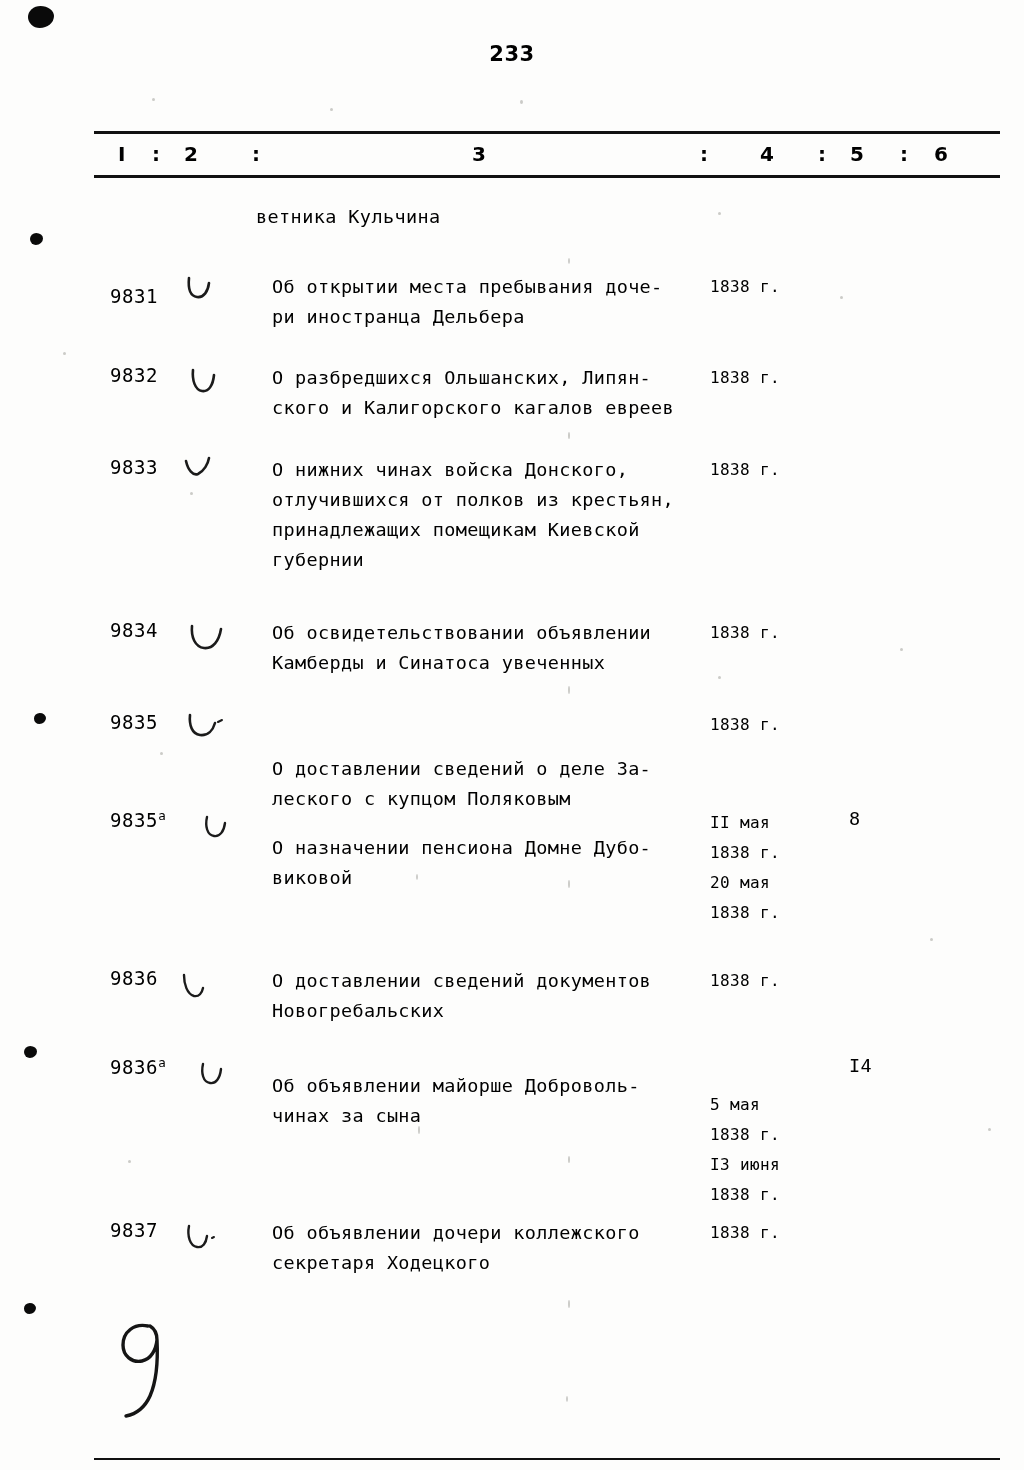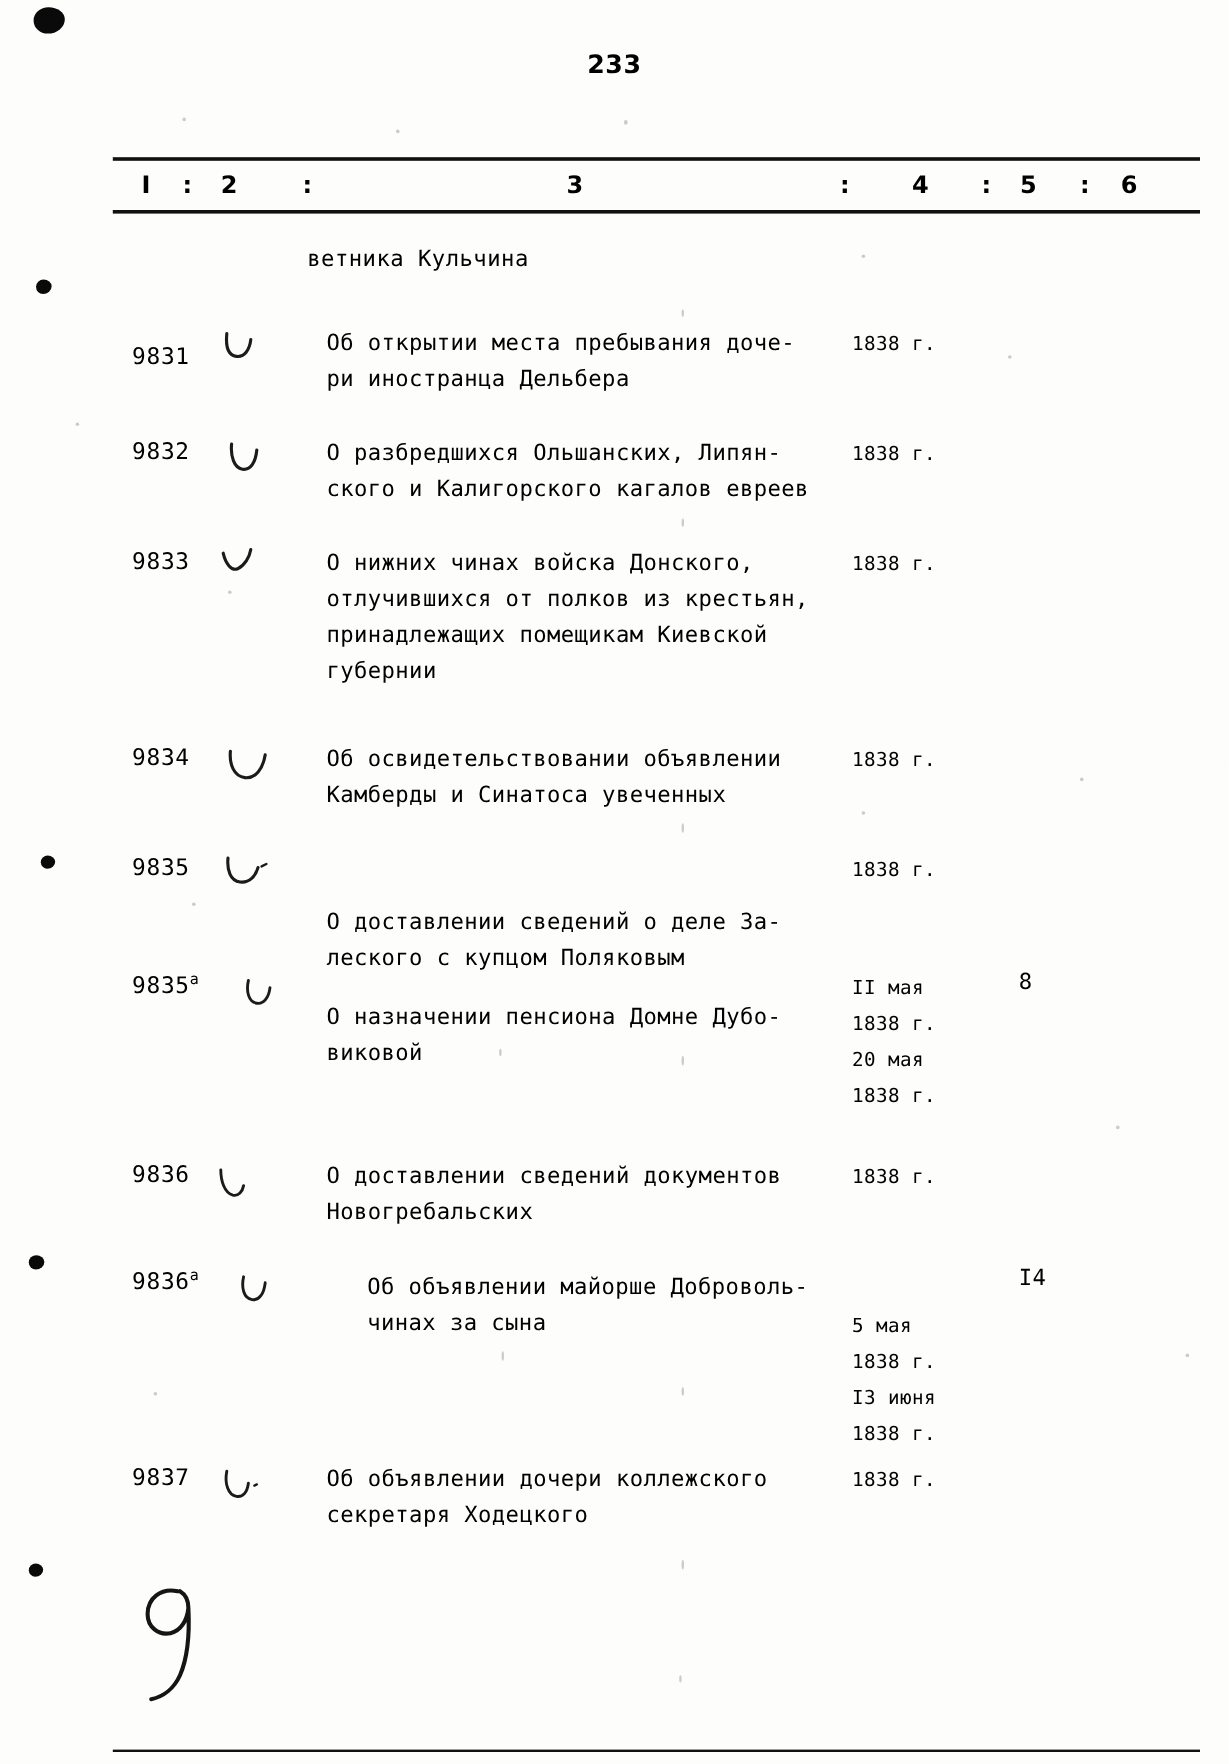--- a/index.html
+++ b/index.html
@@ -281,21 +281,21 @@
 
   <div class="row" style="top:1055px;">
     <div class="num" style="left:110px; top:0;">
       <span>9836</span><sup>a</sup>
     </div>
     <div class="pen" style="left:200px; top:8px;">
       <svg width="30" height="26" viewBox="0 0 30 26">
           <path d="M3 1 C1 10, 3 19, 10 20 C16 21, 20 15, 21 6" stroke-width="2.4"></path>
         </svg>
     </div>
-    <div class="desc" style="top:3px;margin-left:34px;"><span>Об объявлении майорше Доброволь-</span><br><span>чинах за сына</span></div>
+    <div class="desc" style="top:16px;"><span>Об объявлении майорше Доброволь-</span><br><span>чинах за сына</span></div>
     <div class="date" style="top:0;margin-top:35px;"><span>5 мая</span><br><span>1838 г.</span><br><span>I3 июня</span><br><span>1838 г.</span></div>
     <div class="count" style="top:0;">I4</div>
   </div>
 
   <div class="row" style="top:1218px;">
     <div class="num" style="left:110px; top:0;">
       <span>9837</span><sup></sup>
     </div>
     <div class="pen" style="left:186px; top:6px;">
       <svg width="34" height="28" viewBox="0 0 34 28">

